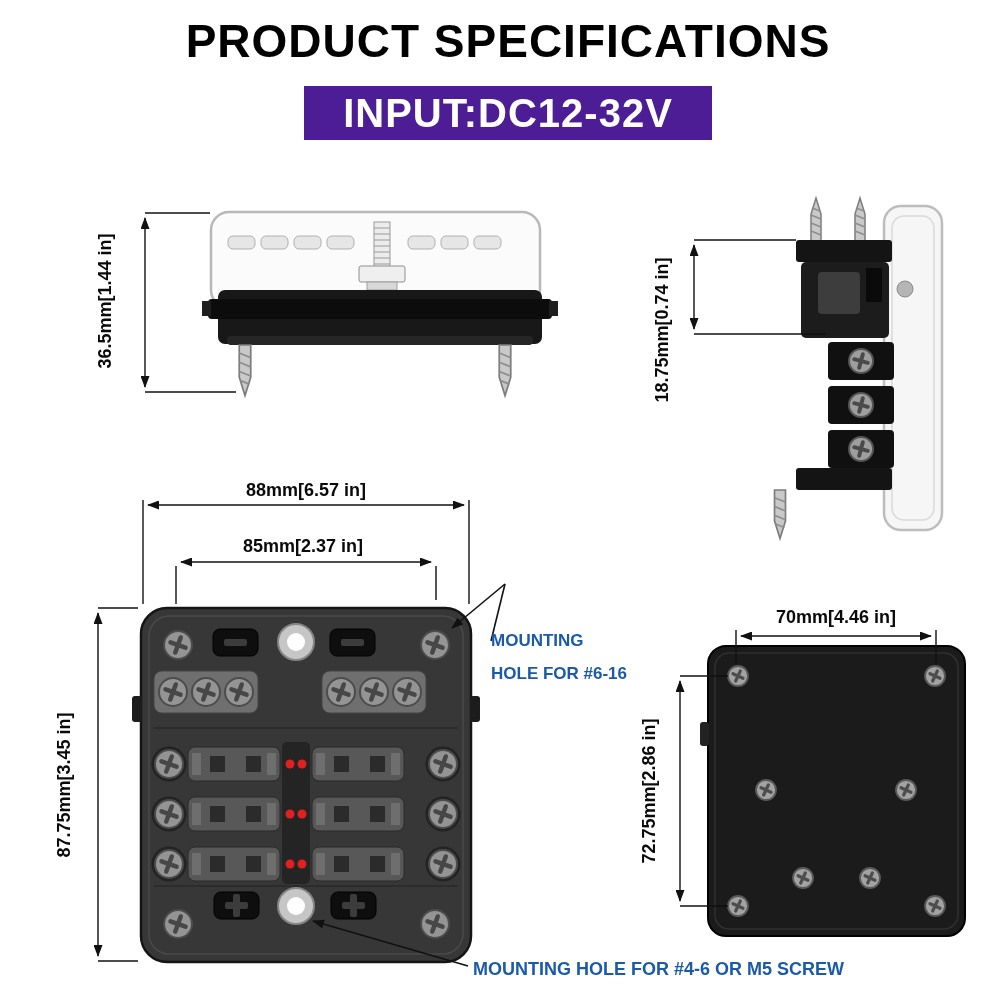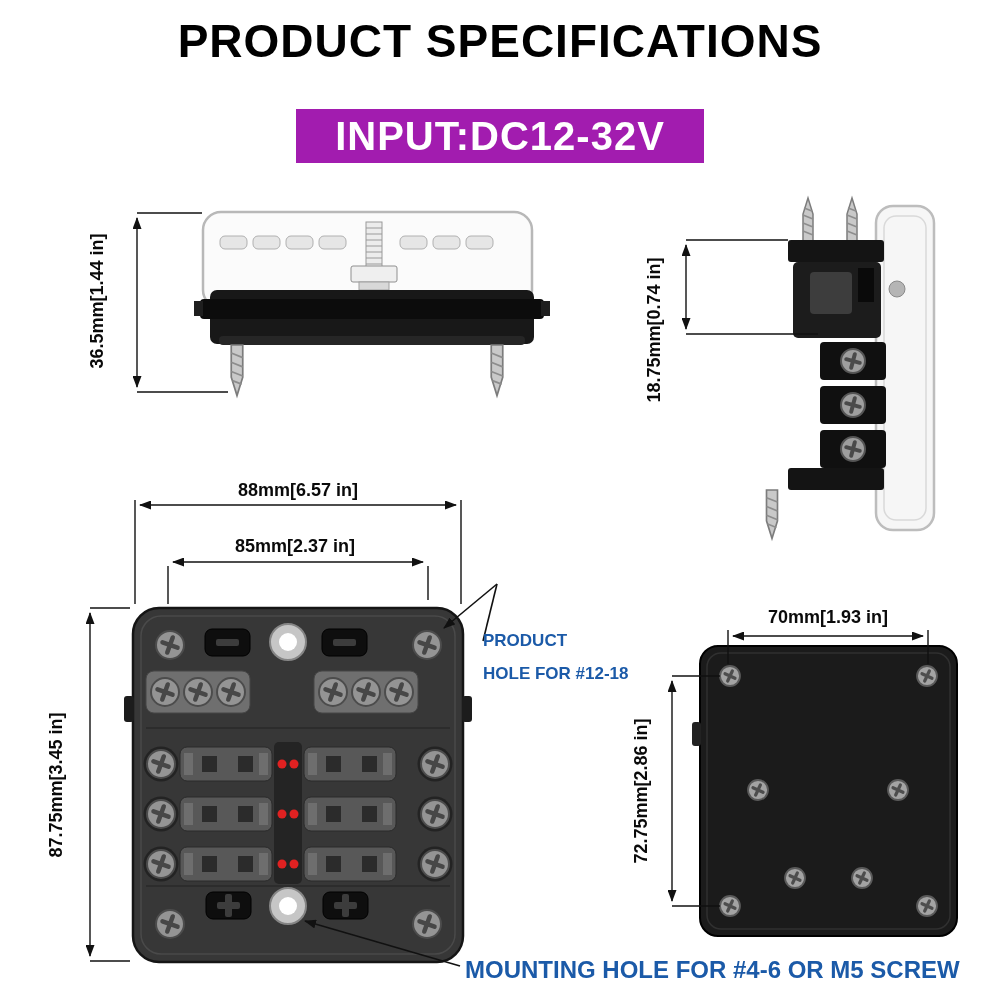--- a/index.html
+++ b/index.html
@@ -3,21 +3,21 @@
 <meta charset="utf-8">
 <style>
   * { margin:0; padding:0; box-sizing:border-box; }
   html,body { width:1000px; height:1000px; }
   body {
     background:#ffffff;
     font-family:"Liberation Sans", sans-serif;
     position:relative;
     overflow:hidden;
   }
-  .canvas { position:absolute; left:0; top:0; width:993px; height:1000px; }
+  .canvas { position:absolute; left:8px; top:0; width:993px; height:1000px; }
   .title {
     position:absolute; left:0; top:14px; width:1000px;
     text-align:center; font-size:46px; font-weight:900;
     letter-spacing:1px; color:#000;
   }
   .banner {
     position:absolute; left:296px; top:86px; width:408px; height:54px;
     background:#1b64b7; color:#fff;
     display:flex; align-items:center; justify-content:center;
     font-size:40px; font-weight:800; letter-spacing:1px;
@@ -33,21 +33,21 @@
     color:#1b5aa8; line-height:33px; white-space:nowrap;
   }
 </style>
 </head>
 <body>
 
 <div class="canvas">
 
   <div class="title">PRODUCT SPECIFICATIONS</div>
 
-  <div class="banner" style="background: #a21caf; margin-top: 23px;">
+  <div class="banner" style="background: #4c1d95;">
     <span>INPUT:DC12-32V</span>
   </div>
 
   <svg class="diagram" width="1000" height="1000" viewBox="0 0 1000 1000">
     <defs>
       <marker id="arr" markerWidth="12" markerHeight="9" refX="11" refY="4.5" orient="auto-start-reverse" markerUnits="userSpaceOnUse">
         <path d="M0,0 L12,4.5 L0,9 Z" fill="#111"></path>
       </marker>
       <g id="screwDown">
         <path d="M-5,0 h10 v28 l-5,16 l-5,-16 z" fill="#c9c9c9" stroke="#7c7c7c" stroke-width="1.5"></path>
@@ -269,22 +269,22 @@
 
       <line x1="460" y1="966" x2="305" y2="921" marker-end="url(#arr)" stroke-width="1.6"></line>
     </g>
   </svg>
 
   <div class="vlabel" style="left:97px; top:301px;">36.5mm[1.44 in]</div>
   <div class="vlabel" style="left:654px; top:330px;">18.75mm[0.74 in]</div>
   <div class="hlabel" style="left:298px; top:490px;">88mm[6.57 in]</div>
   <div class="hlabel" style="left:295px; top:546px;">85mm[2.37 in]</div>
   <div class="vlabel" style="left:56px; top:785px;">87.75mm[3.45 in]</div>
-  <div class="hlabel" style="left:828px; top:617px;">70mm[1.93 in]</div>
+  <div class="hlabel" style="left:828px; top:617px;">70mm[4.46 in]</div>
   <div class="vlabel" style="left:641px; top:791px;">72.75mm[2.86 in]</div>
 
   <div class="note" style="left: 483px; top: 624px; color: rgb(27, 90, 168);">
-    <div>PRODUCT</div>
-    <div>HOLE FOR #12-18</div>
+    <div>MOUNTING</div>
+    <div>HOLE FOR #6-16</div>
   </div>
-  <div class="note" style="left: 465px; top: 953px; font-size: 24px; color: rgb(27, 90, 168);">MOUNTING HOLE FOR #4-6 OR M5 SCREW</div>
+  <div class="note" style="left: 465px; top: 953px; font-size: 18px; color: rgb(27, 90, 168);">MOUNTING HOLE FOR #4-6 OR M5 SCREW</div>
 
 </div>
 
 </body></html>

